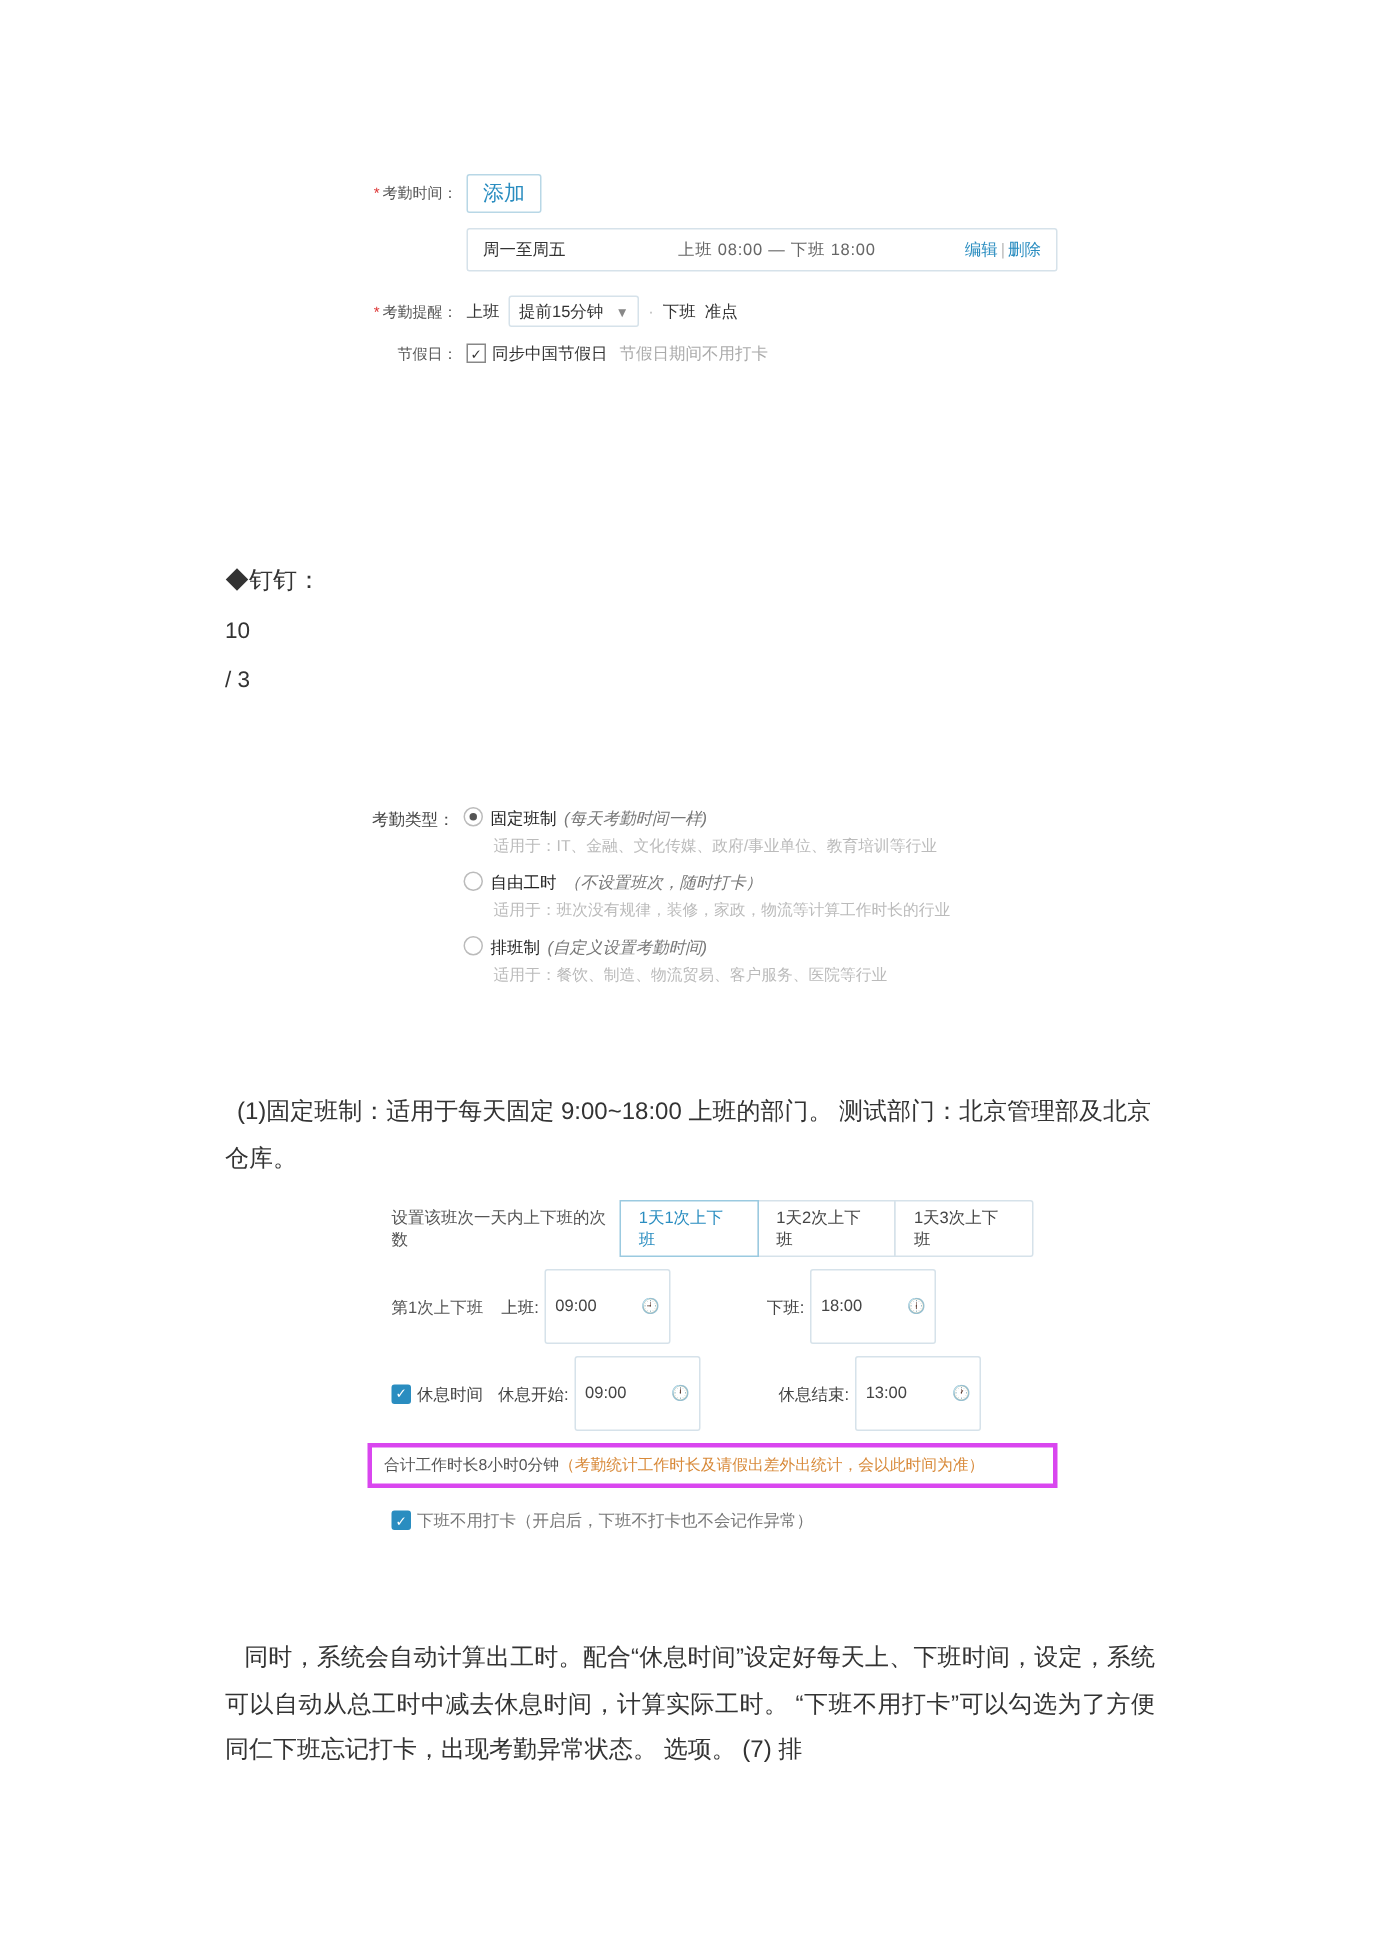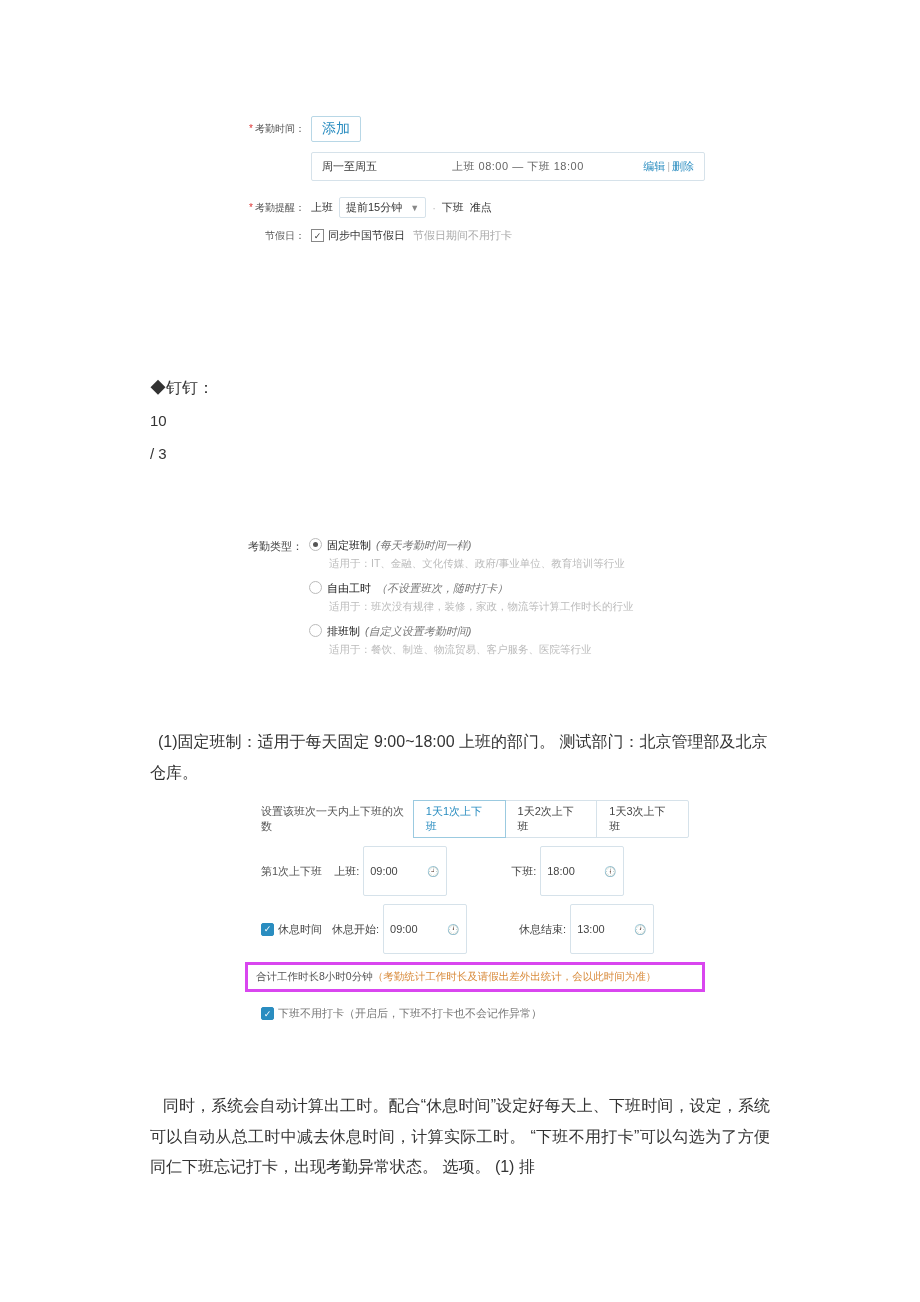--- a/index.html
+++ b/index.html
@@ -317,16 +317,16 @@
     <div class="red-box">
       <span>合计工作时长8小时0分钟</span><span class="orange">（考勤统计工作时长及请假出差外出统计，会以此时间为准）</span>
     </div>
     <div class="shift-row" style="margin-top:14px;">
       <span class="checkbox checked-blue">✓</span>
       <span style="color:#777;">下班不用打卡（开启后，下班不打卡也不会记作异常）</span>
     </div>
   </div>
 
   <div class="body-text" style="margin-top:70px;">
-    <p style="text-indent:.8em; text-align:justify;">同时，系统会自动计算出工时。配合“休息时间”设定好每天上、下班时间，设定，系统可以自动从总工时中减去休息时间，计算实际工时。  “下班不用打卡”可以勾选为了方便同仁下班忘记打卡，出现考勤异常状态。  选项。  (1)  排</p>
+    <p style="text-indent:.8em; text-align:justify;">同时，系统会自动计算出工时。配合“休息时间”设定好每天上、下班时间，设定，系统可以自动从总工时中减去休息时间，计算实际工时。  “下班不用打卡”可以勾选为了方便同仁下班忘记打卡，出现考勤异常状态。  选项。  (7)  排</p>
   </div>
 
 </div>
 
 </body></html>

